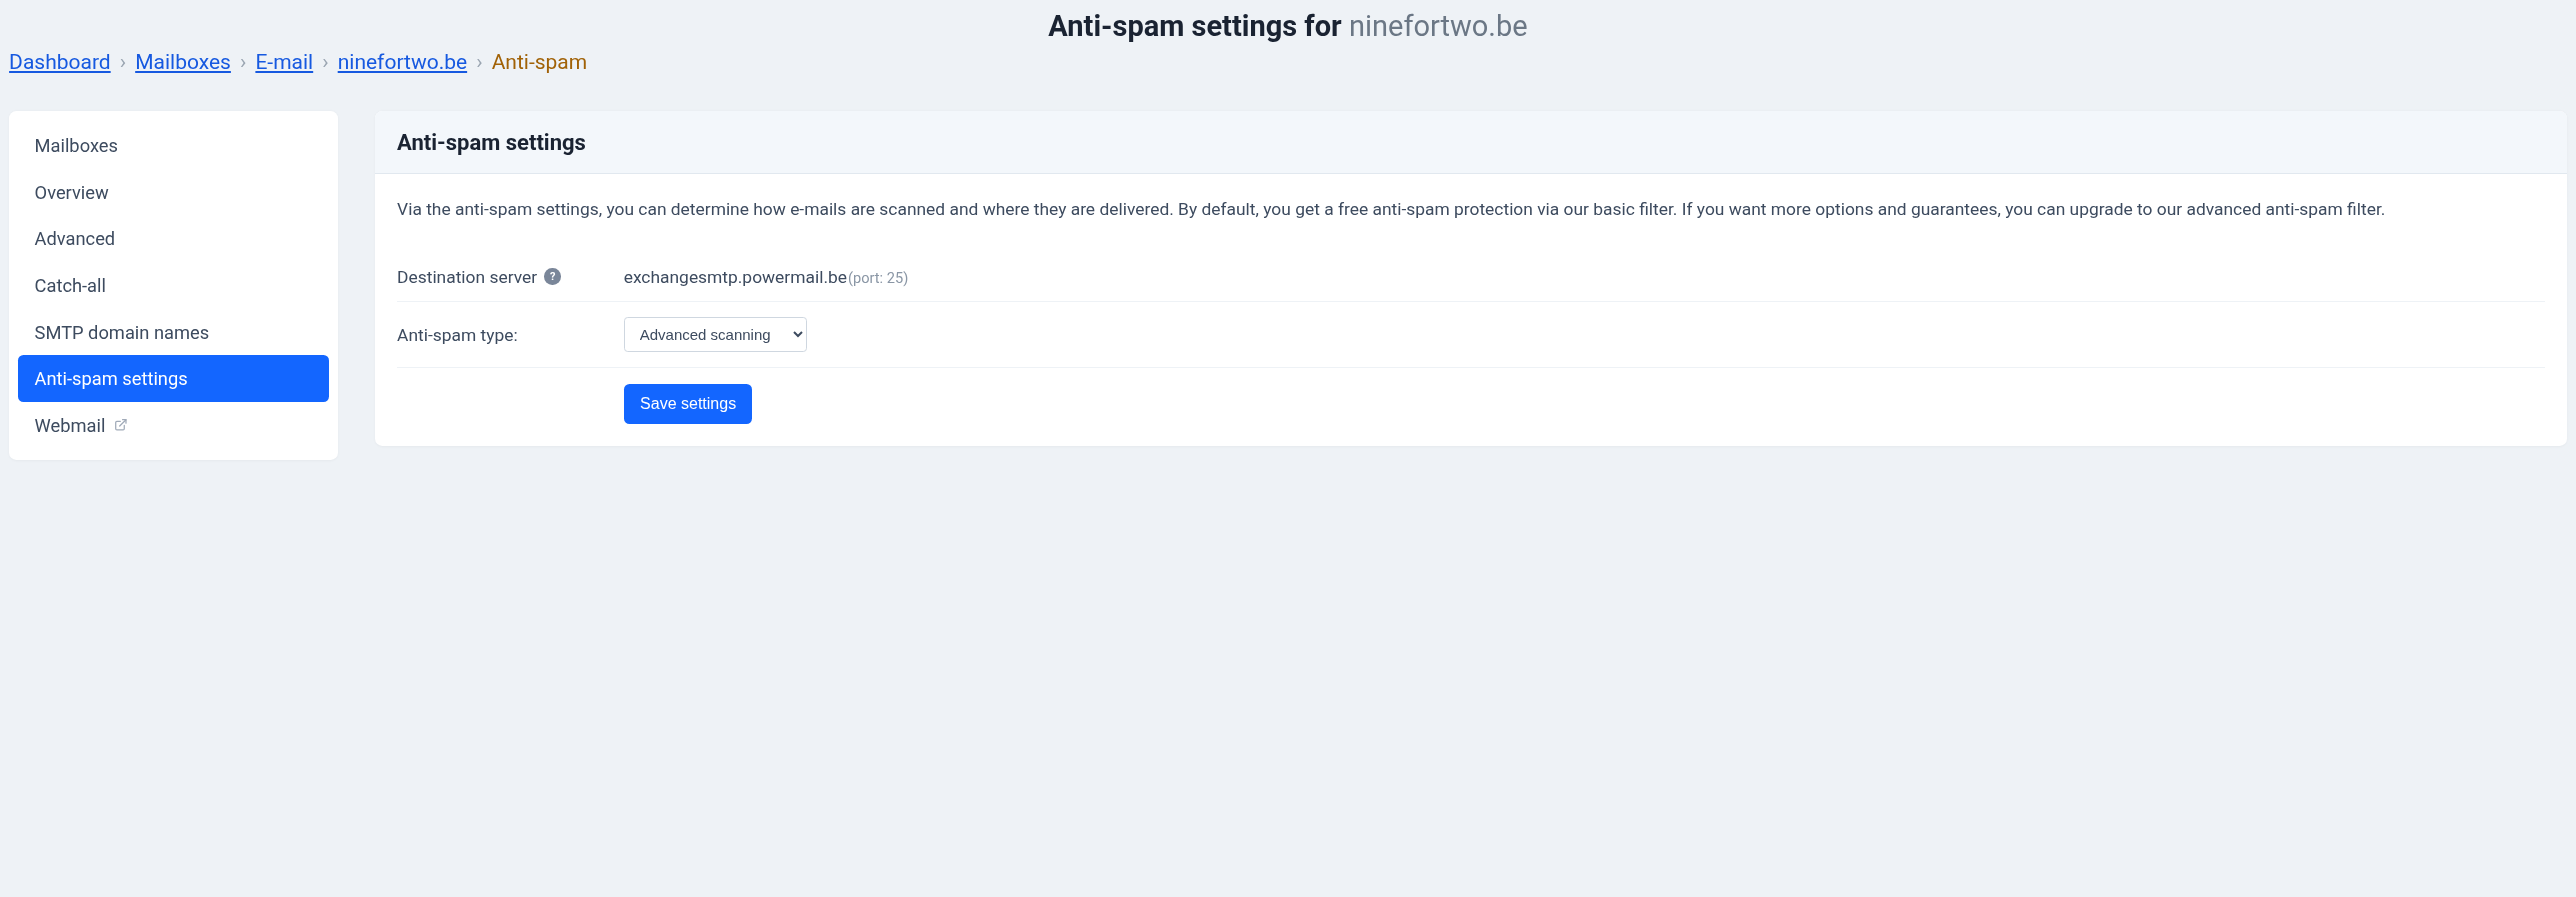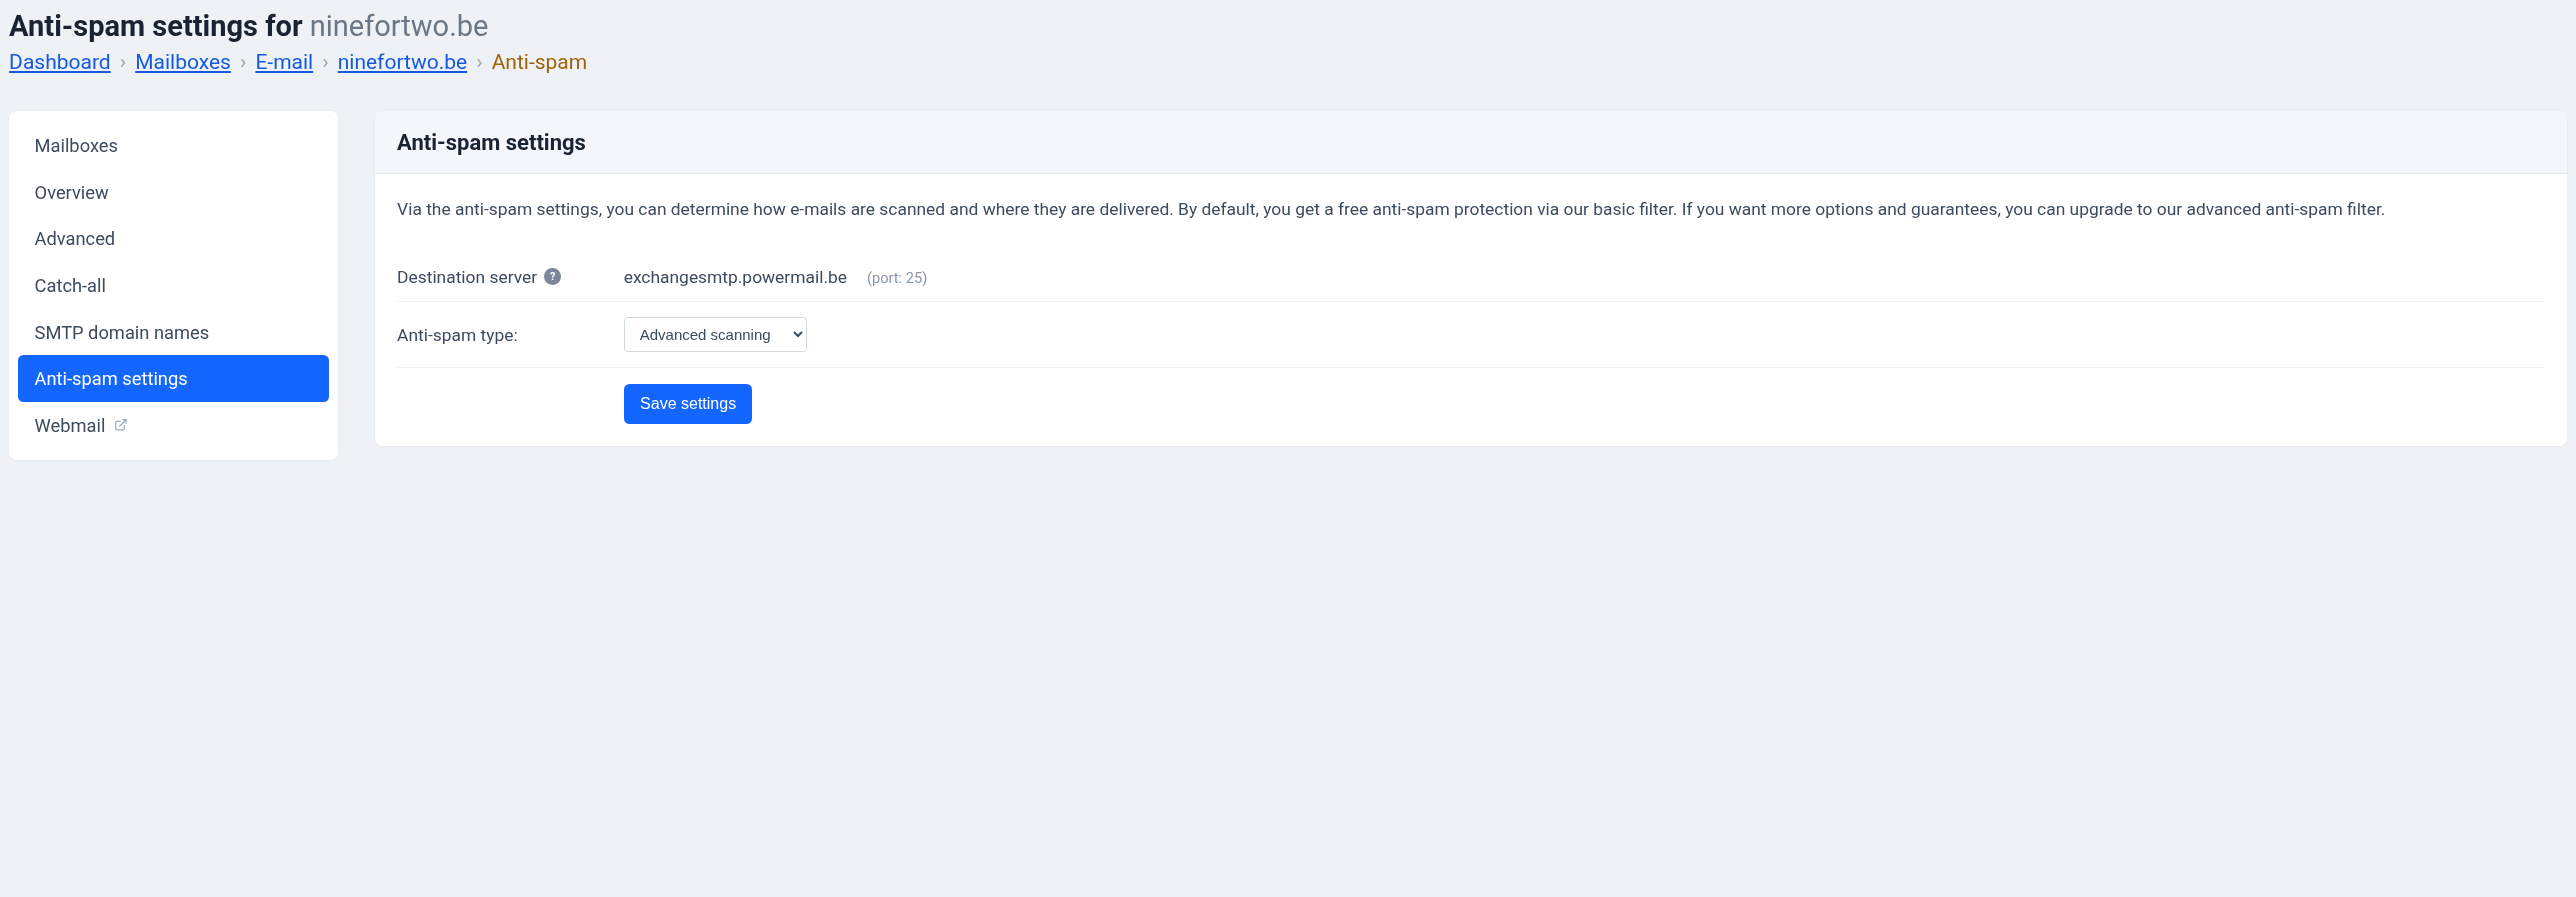--- a/index.html
+++ b/index.html
@@ -7,20 +7,21 @@
       font-family: -apple-system, BlinkMacSystemFont, 'Segoe UI', Roboto, Helvetica, Arial, sans-serif;
       background: #eef2f6;
       color: #2c3e50;
       padding: 9.1px 9.1px;
     }
     .page-title {
       font-size: 29px;
       font-weight: 700;
       color: #1a2332;
       margin-bottom: 7.3px;
+      text-align: center;
     }
     .page-title .domain {
       font-weight: 400;
       color: #6b7785;
     }
     .breadcrumb {
       font-size: 21px;
       margin-bottom: 37px;
       display: flex;
       align-items: center;
@@ -119,21 +120,21 @@
       background: #7a8699;
       color: #fff;
       font-size: 11px;
       font-weight: bold;
     }
     .form-value {
       font-size: 17.4px;
       color: #3d4b5f;
       display: flex;
       align-items: baseline;
-      gap: 20px;
+      gap: 1px;
     }
     .form-value .muted {
       color: #8a96a5;
       font-size: 14.6px;
     }
     select.select-type {
       font-size: 15px;
       padding: 7.3px 11px;
       border: 0.9px solid #cfd7e0;
       border-radius: 3.7px;

